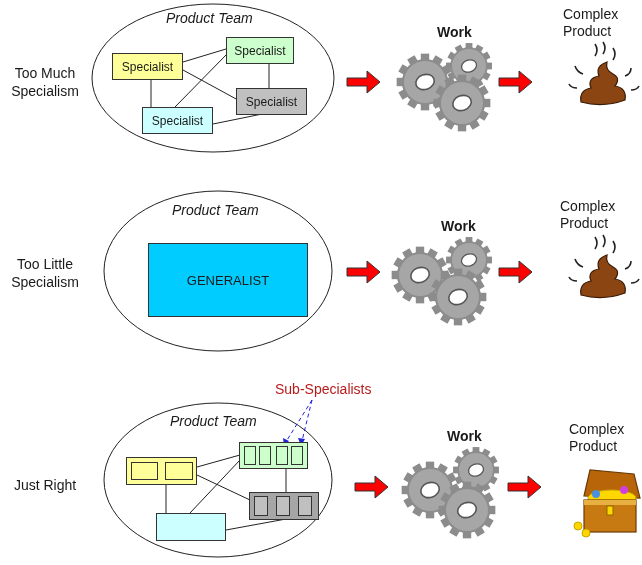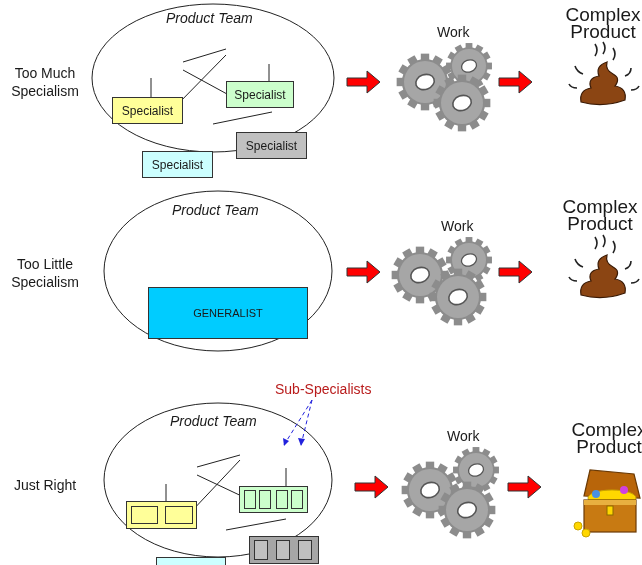--- a/index.html
+++ b/index.html
@@ -1,23 +1,23 @@
 <!DOCTYPE html>
 <html><head>
 <meta charset="utf-8">
 <style>
   html, body { margin: 0; padding: 0; background: #ffffff; }
   body { width: 642px; height: 565px; position: relative; overflow: hidden;
          font-family: "Liberation Sans", sans-serif; color: #1a1a1a; }
   .row-label { position: absolute; font-size: 14px; text-align: center; line-height: 18px; width: 100px; }
   .team-title { position: absolute; font-size: 14px; white-space: nowrap; font-style: italic; }
-  .work-label { position: absolute; font-size: 14px; }
-  .prod-label { position: absolute; font-size: 19px; text-align: center; line-height: 17px; width: 80px; }
+  .work-label { position: absolute; font-size: 14px; font-weight: bold; }
+  .prod-label { position: absolute; font-size: 14px; text-align: left; line-height: 17px; width: 80px; }
   .box { position: absolute; border: 1px solid #333; font-size: 12px; display: flex;
-         align-items: center; justify-content: center; box-sizing: border-box; margin-top: 44px; }
+         align-items: center; justify-content: center; box-sizing: border-box; }
   .sub { position: absolute; border: 1px solid #333; box-sizing: border-box; }
   svg.overlay { position: absolute; left: 0; top: 0; }
   .subspec-label { position: absolute; font-size: 14px; color: #b91c1c; white-space: nowrap; }
 </style>
 </head>
 <body>
 
 <svg class="overlay" width="642" height="565">
   <defs>
     <g id="gear">
@@ -131,21 +131,21 @@
 <div class="prod-label" style="left:563px;top:6px;">
   <div>Complex</div>
   <div>Product</div>
 </div>
 
 <div class="row-label" style="left:-5px;top:255px;">
   <div>Too Little</div>
   <div>Specialism</div>
 </div>
 <div class="team-title" style="left:172px;top:202px;">Product Team</div>
-<div class="box" style="left:148px;top:243px;width:160px;height:52px;background:#00ccff;font-size:11px;">GENERALIST</div>
+<div class="box" style="left:148px;top:243px;width:160px;height:74px;background:#00ccff;font-size:13px;">GENERALIST</div>
 <div class="work-label" style="left:441px;top:218px;">Work</div>
 <div class="prod-label" style="left:560px;top:198px;">
   <div>Complex</div>
   <div>Product</div>
 </div>
 
 <div class="row-label" style="left:-5px;top:476px;">
   <div>Just Right</div>
 </div>
 <div class="subspec-label" style="left:275px;top:381px;">Sub-Specialists</div>

